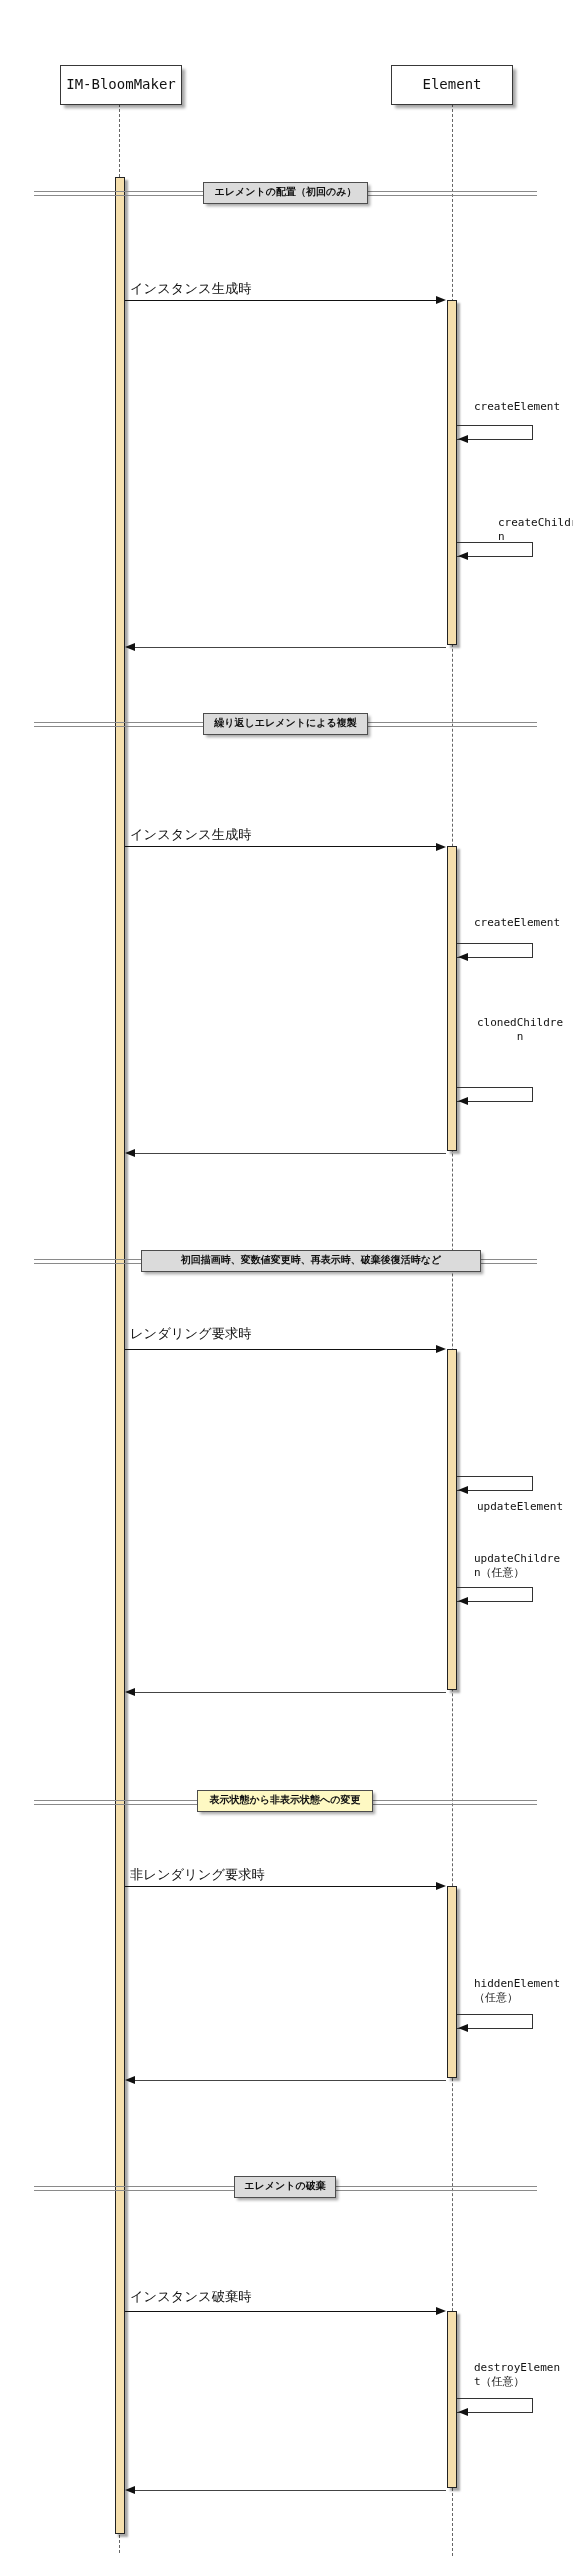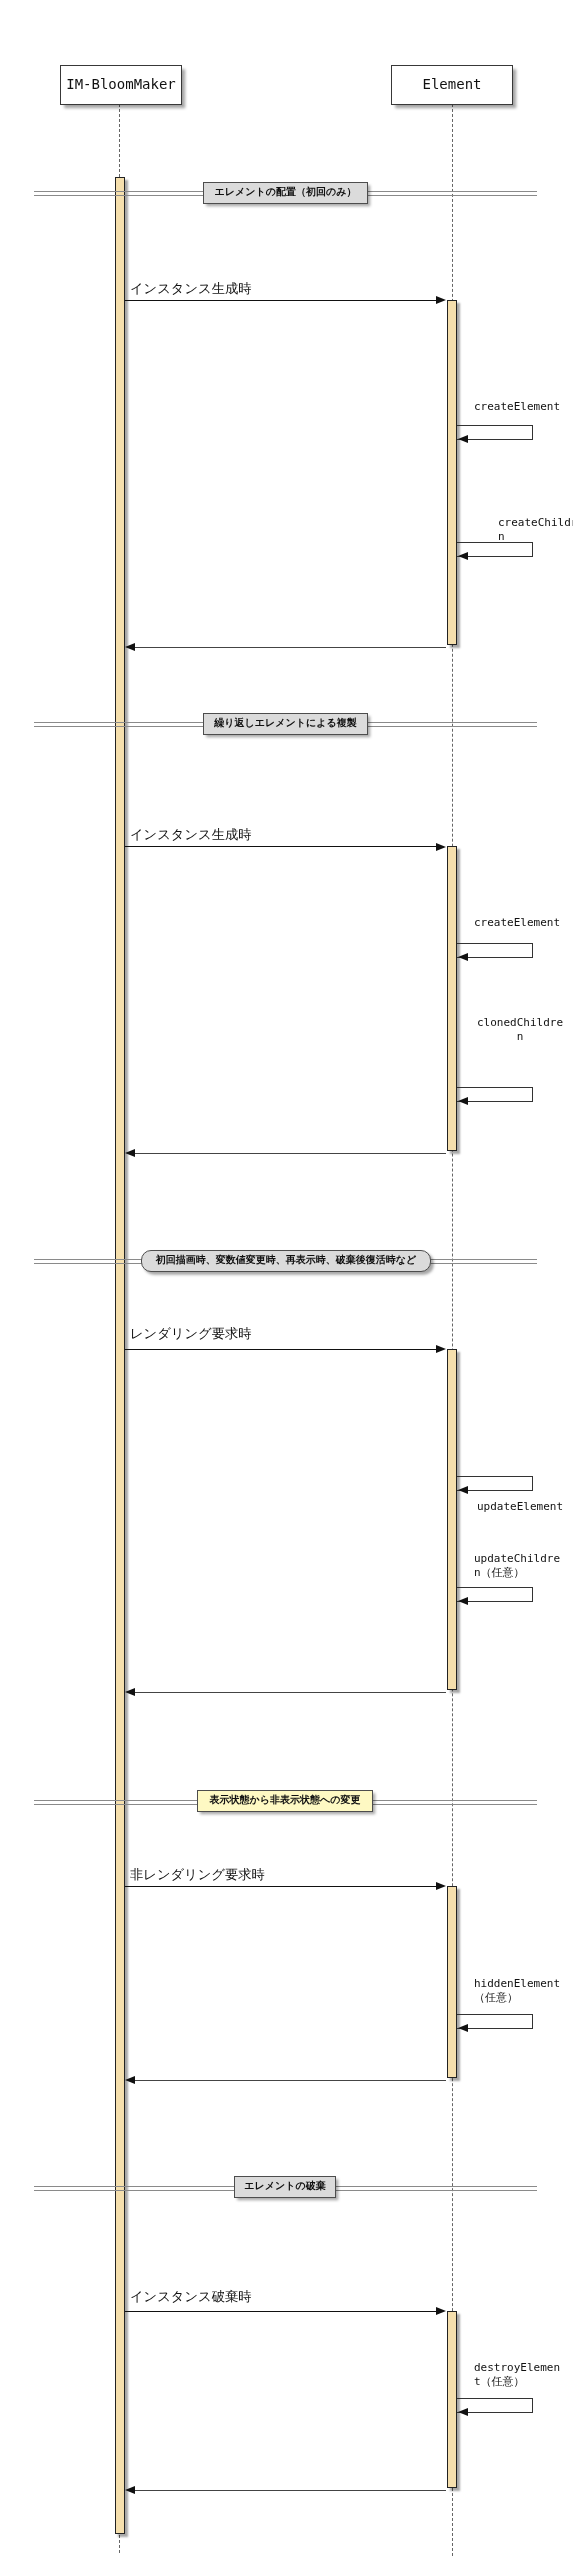--- a/index.html
+++ b/index.html
@@ -143,21 +143,21 @@
       <div class="activation" style="left: 447px; top: 846px; height: 305px; background: rgb(245, 223, 173); border-color: rgb(34, 34, 34);"></div>
       <div class="self-label" style="top: 916px;">createElement</div>
       <div class="self-loop" style="top: 943px;"></div>
       <div class="arrowhead-left" style="left: 458px; top: 953px; border-right-color: rgb(17, 17, 17);"></div>
       <div class="self-label" style="top: 1016px; text-align: center;">clonedChildren</div>
       <div class="self-loop" style="top: 1087px;"></div>
       <div class="arrowhead-left" style="left: 458px; top: 1097px; border-right-color: rgb(17, 17, 17);"></div>
       <div class="msg-line" style="left: 134px; width: 312px; top: 1153px; border-top-color: rgb(68, 68, 68);"></div>
       <div class="arrowhead-left" style="left: 125px; top: 1149px; border-right-color: rgb(17, 17, 17);"></div>
       <div class="divider-line" style="top: 1259px; border-top-color: rgb(138, 138, 138); border-bottom-color: rgb(138, 138, 138);"></div>
-      <div class="divider-label" style="top: 1250px; left: 141px; width: 290px; background: rgb(219, 219, 219); border-color: rgb(77, 77, 77); border-radius: 10px;">初回描画時、変数値変更時、再表示時、破棄後復活時など</div>
+      <div class="divider-label" style="top: 1250px; left: 141px; width: 340px; background: rgb(219, 219, 219); border-color: rgb(77, 77, 77);">初回描画時、変数値変更時、再表示時、破棄後復活時など</div>
       <div class="msg-label" style="top: 1325px;">レンダリング要求時</div>
       <div class="msg-line" style="left: 125px; width: 313px; top: 1349px; border-top-color: rgb(17, 17, 17);"></div>
       <div class="arrowhead-right" style="left: 436px; top: 1345px; border-left-color: rgb(17, 17, 17);"></div>
       <div class="activation" style="left: 447px; top: 1349px; height: 341px; background: rgb(245, 223, 173); border-color: rgb(34, 34, 34);"></div>
       <div class="self-label" style="top: 1500px; text-align: center;">updateElement</div>
       <div class="self-loop" style="top: 1476px;"></div>
       <div class="arrowhead-left" style="left: 458px; top: 1486px; border-right-color: rgb(17, 17, 17);"></div>
       <div class="self-label" style="top: 1552px;">updateChildren（任意）</div>
       <div class="self-loop" style="top: 1587px;"></div>
       <div class="arrowhead-left" style="left: 458px; top: 1597px; border-right-color: rgb(17, 17, 17);"></div>

